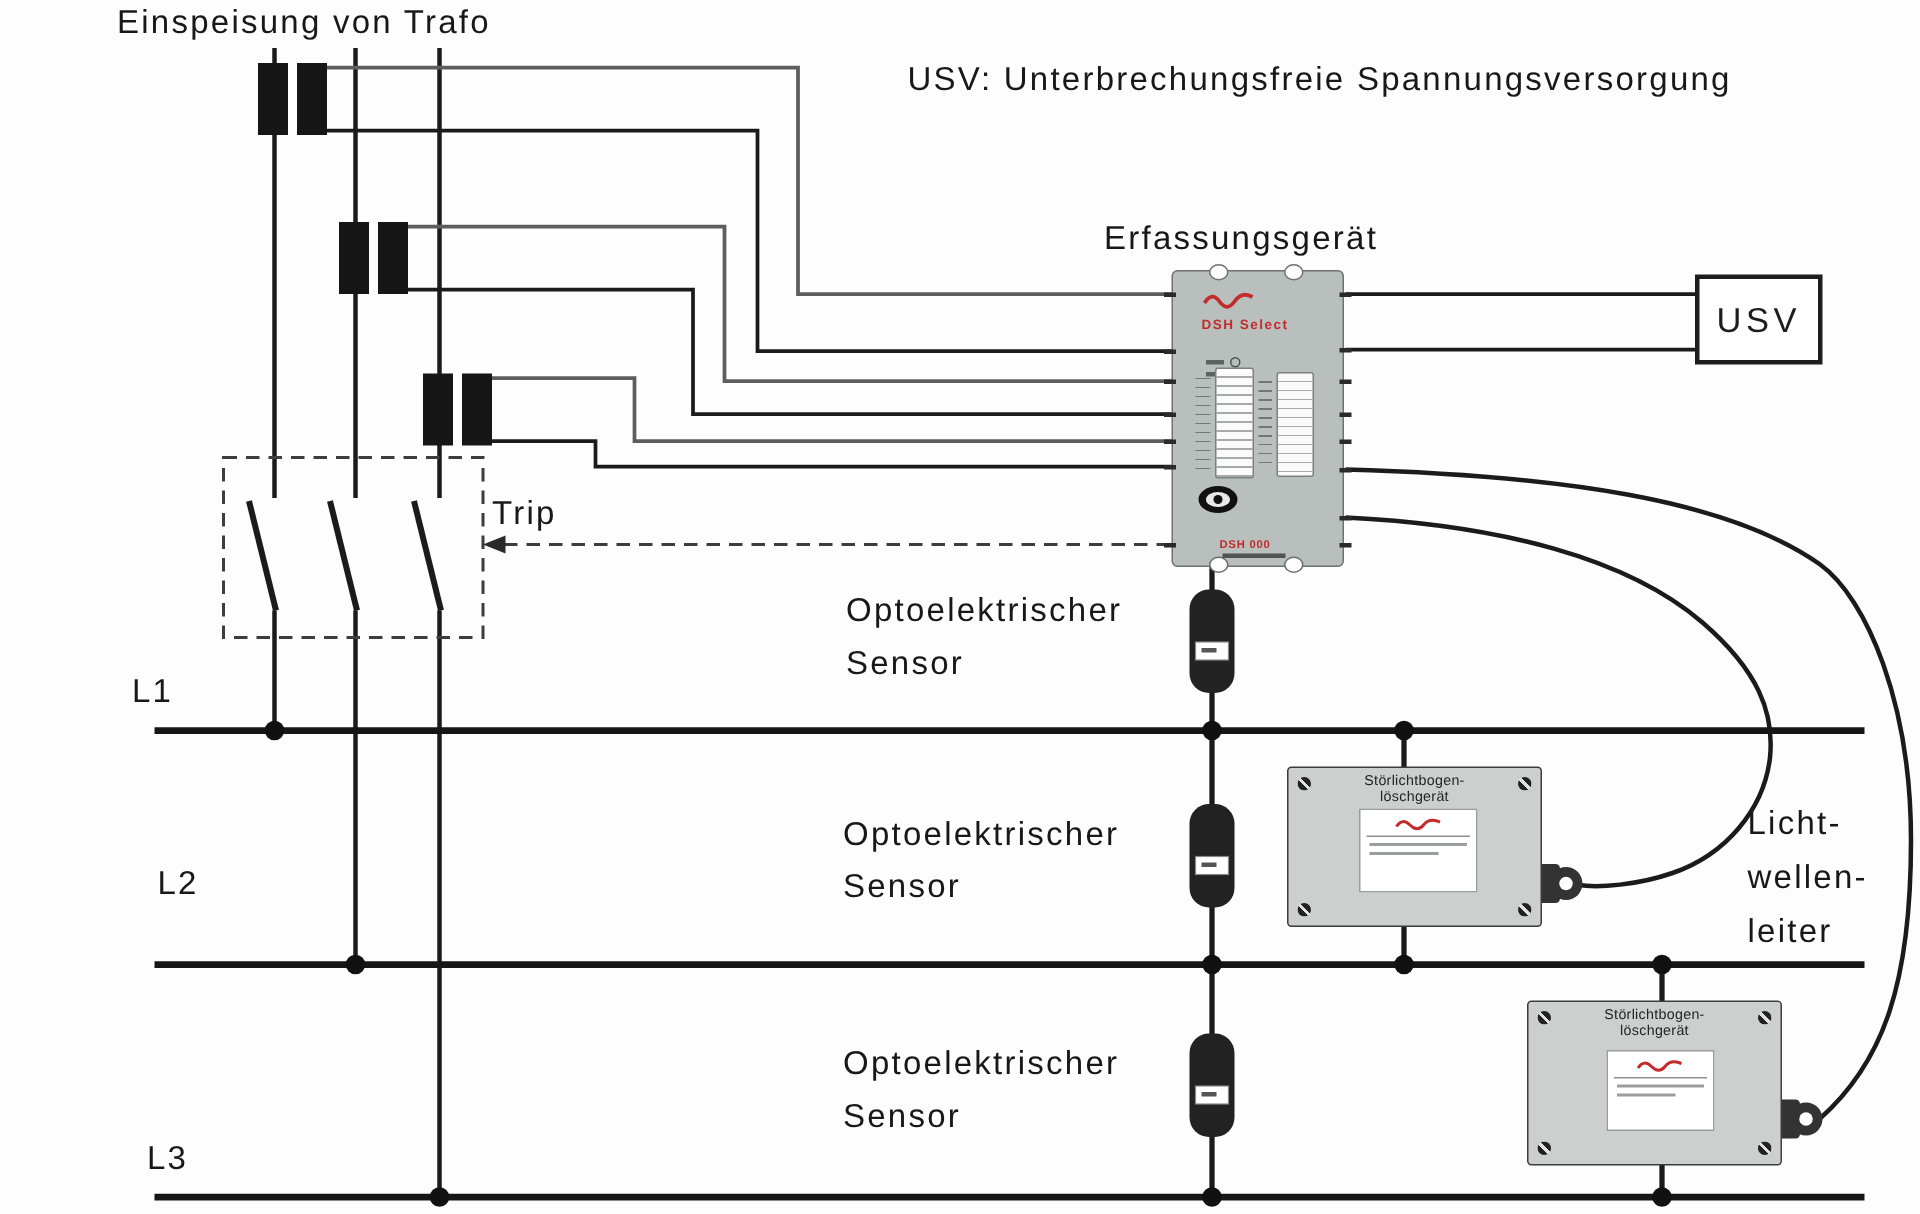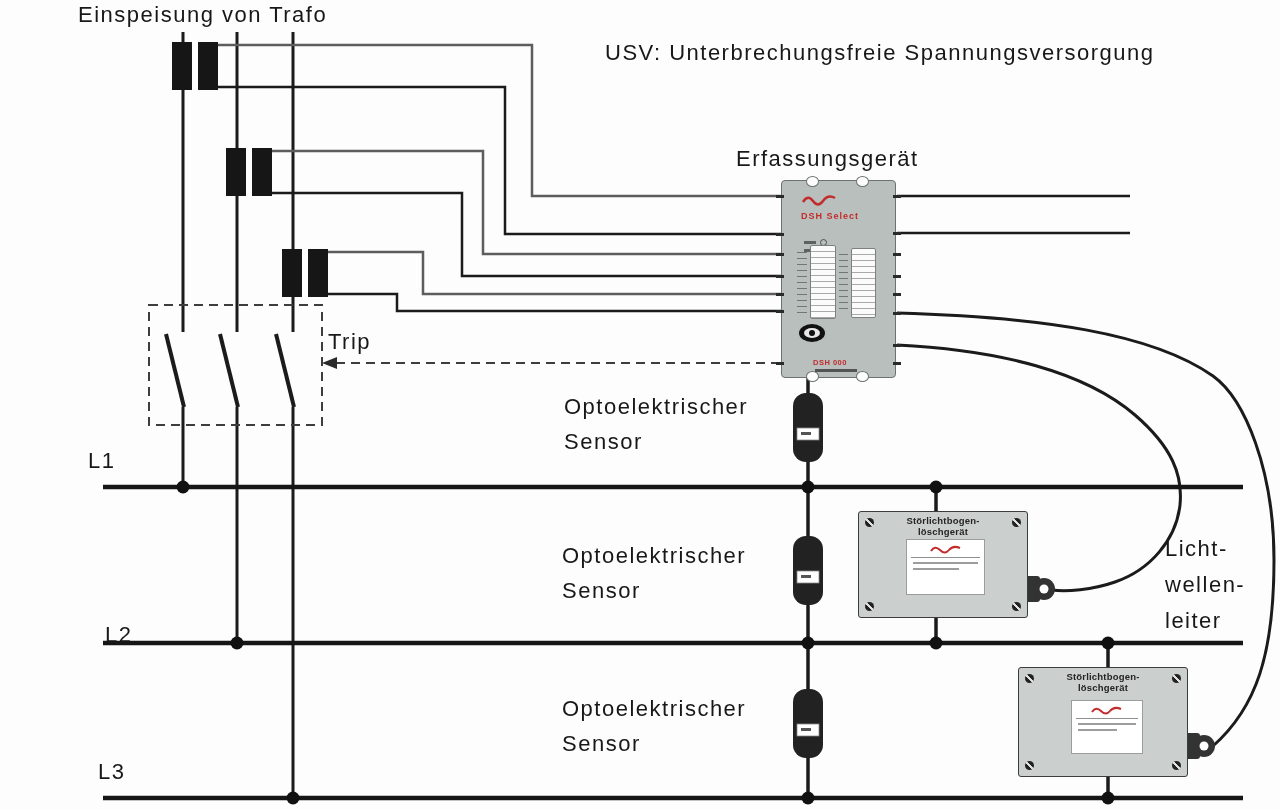--- a/index.html
+++ b/index.html
@@ -27,21 +27,21 @@
   .eye::before{content:"";position:absolute;left:5px;top:4px;width:16px;height:10px;background:#e8e8e8;border-radius:50%;}
   .eye::after{content:"";position:absolute;left:10px;top:6px;width:6px;height:6px;background:#111;border-radius:50%;}
   .darksmudge{position:absolute;background:#3a3a3a;opacity:.8;}
   
   .usvbox{position:absolute;left:1130px;top:183px;width:85px;height:60px;background:#fff;border:3px solid #1d1d1d;
           box-sizing:border-box;display:flex;align-items:center;justify-content:center;
           font-size:23px;letter-spacing:3px;color:#1d1d1d;}
   
   .quench{position:absolute;background:#cbcfce;border:1.5px solid #3c3c3c;border-radius:3px;box-sizing:border-box;}
   .qtitle{position:absolute;left:0;right:0;top:3px;text-align:center;font-size:9.5px;line-height:11px;
-          font-weight:bold;color:#242424;letter-spacing:.2px;}
+          font-weight:normal;color:#242424;letter-spacing:.2px;}
   .qlabel{position:absolute;background:#fff;border:1px solid #9a9d9c;}
   .qlogo{display:block;margin:4px auto 2px auto;}
   .qdiv{border-top:1px solid #8d908f;margin:3px 4px 0 4px;}
   .qtext{height:2px;background:#9b9e9d;margin:4px 6px 0 6px;}
   .screw{position:absolute;width:9px;height:9px;background:#222;border-radius:50%;
          background-image:linear-gradient(45deg,transparent 42%,#e0e0e0 42% 58%,transparent 58%);}
 </style>
 </head>
 <body>
 
@@ -135,21 +135,21 @@
   <div class="lbl legend" style="left:605px;top:42px;">
     <span class="ln">USV: Unterbrechungsfreie Spannungsversorgung</span>
   </div>
 
   <div class="lbl" style="left:736px;top:148px;">Erfassungsgerät</div>
 
 
   <div class="lbl" style="left:328px;top:331px;">Trip</div>
 
   <div class="lbl" style="left:88px;top:450px;">L1</div>
-  <div class="lbl" style="left:105px;top:624px;text-align:center;">L2</div>
+  <div class="lbl" style="left:105px;top:578px;text-align:center;">L2</div>
   <div class="lbl" style="left:98px;top:761px;">L3</div>
 
   <div class="lbl mlines" style="left:564px;top:396px;">
     <span class="ln">Optoelektrischer</span>
     <span class="ln">Sensor</span>
   </div>
   <div class="lbl mlines" style="left:562px;top:545px;">
     <span class="ln">Optoelektrischer</span>
     <span class="ln">Sensor</span>
   </div>
@@ -200,20 +200,23 @@
     <div class="tblock" style="left:28px;top:64px;width:24px;height:72px;"></div>
     <div class="pincol" style="left:57px;top:73px;width:9px;height:58px;"></div>
     <div class="tblock" style="left:69px;top:67px;width:23px;height:68px;"></div>
 
     <div class="eye" style="left:17px;top:143px;"></div>
 
     <div class="redsmudge" style="left:31px;top:177px;font-size:7.5px;letter-spacing:.5px;font-weight:bold;">DSH 000</div>
     <div class="darksmudge" style="left:33px;top:188px;width:42px;height:3px;"></div>
   </div>
 
+  <div class="usvbox">
+    <span>USV</span>
+  </div>
 
   <div class="quench" style="left:858px;top:511px;width:170px;height:107px;">
     <div class="qtitle">
       <span class="ln">Störlichtbogen-</span><br>
       <span>löschgerät</span>
     </div>
     <div class="screw" style="left:6px;top:6px;"></div>
     <div class="screw" style="right:6px;top:6px;"></div>
     <div class="screw" style="left:6px;bottom:6px;"></div>
     <div class="screw" style="right:6px;bottom:6px;"></div>

